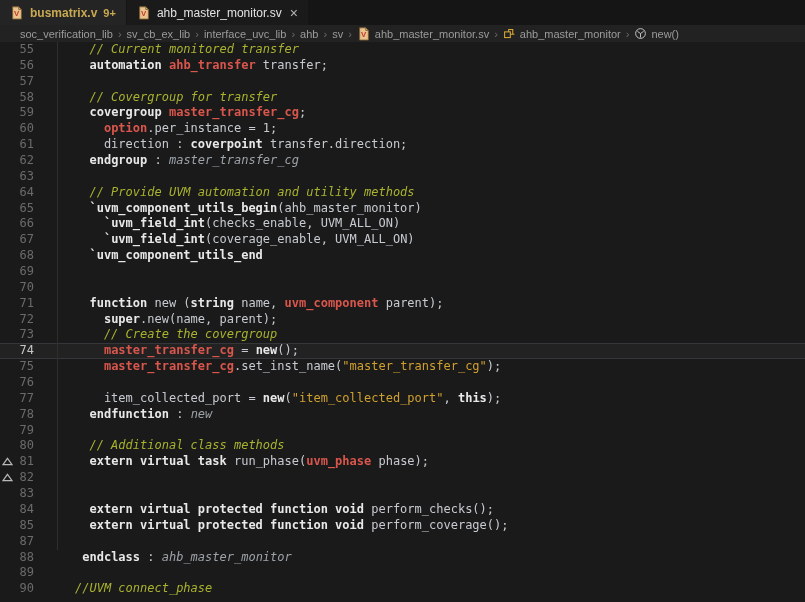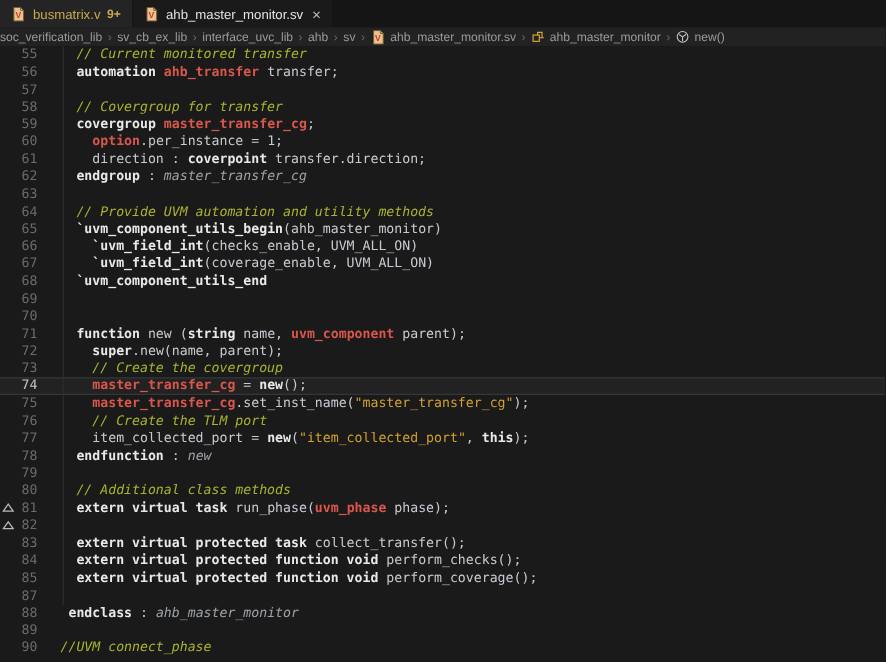--- a/index.html
+++ b/index.html
@@ -7,36 +7,36 @@
   body { background:var(--editor_bg); font-family:"Liberation Sans", sans-serif; }
 
   .window { width:805px; height:602px; display:flex; flex-direction:column; }
 
   
   .tabbar { height:25px; background:var(--tabstrip_bg); display:flex; flex:none; }
   .tab { display:flex; align-items:center; height:25px; padding:0 10px; font-size:12px; cursor:default; }
   .tab.inactive { background:var(--tab_inactive_bg); margin-right:1px; }
   .tab.active { background:var(--tab_active_bg); }
   .tab .fileicon { display:inline-flex; margin-right:6px; }
-  .tab .label-mod { color:var(--tab_modified_gold); }
+  .tab .label-mod { color:var(--tab_modified_gold);font-weight:bold; }
   .tab .label-act { color:var(--tab_active_fg); }
   .tab .badge { color:var(--tab_modified_gold); font-size:11px; font-weight:bold; margin-left:6px; }
   .tab .close { color:#b6b6b6; font-size:14px; margin-left:8px; line-height:1; }
 
   
   .breadcrumbs { height:17px; background:var(--breadcrumb_bg); display:flex; align-items:center;
-                 font-size:11px; color:var(--breadcrumb_fg); padding-left:0; flex:none; white-space:nowrap; }
+                 font-size:11px; color:var(--breadcrumb_fg); padding-left:20px; flex:none; white-space:nowrap; }
   .breadcrumbs .sep { color:#6a6a6a; margin:0 5px; font-size:11px; }
   .breadcrumbs .seg { display:inline-flex; align-items:center; }
   .breadcrumbs .bicon { display:inline-flex; margin-right:4px; }
 
   
   .editor { flex:1; background:var(--editor_bg); overflow:hidden; position:relative;
             font-family:"DejaVu Sans Mono", monospace; font-size:12px; }
-  .row { display:flex; height:15.86px; line-height:15.86px; position:relative; }
+  .row { display:flex; height:15.86px; line-height:15.86px; position:relative;gap:20px; }
   .row.current { background:rgba(255,255,255,0.035);
                  box-shadow: inset 0 1px 0 var(--current_line_border), inset 0 -1px 0 var(--current_line_border); }
   .gutter { width:55px; flex:none; position:relative; }
   .lnum { position:absolute; right:21px; color:var(--lnum); }
   .row.current .lnum { color:var(--lnum_active);text-align:right; }
   .marker { position:absolute; left:2px; top:3px; display:inline-flex; }
   .guide { position:absolute; left:57px; top:0; bottom:0; width:1px; background:var(--guide); }
   .code { white-space:pre; position:relative; }
   .tk-c { color:var(--comment); font-style:italic; }
   .tk-k { color:var(--keyword); font-weight:bold; }
@@ -267,21 +267,20 @@
           <span class="lnum">75</span>
         </div>
         <span class="guide"></span>
         <div class="code"><span class="tk-p">    </span><span class="tk-t">master_transfer_cg</span><span class="tk-p">.set_inst_name(</span><span class="tk-s">"master_transfer_cg"</span><span class="tk-p">);</span></div>
       </div>
       <div class="row">
         <div class="gutter">
           <span class="lnum">76</span>
         </div>
         <span class="guide"></span>
-        <div class="code"><span class="tk-c">    // Create the TLM port</span></div>
       </div>
       <div class="row">
         <div class="gutter">
           <span class="lnum">77</span>
         </div>
         <span class="guide"></span>
         <div class="code"><span class="tk-p">    item_collected_port = </span><span class="tk-k">new</span><span class="tk-p">(</span><span class="tk-s">"item_collected_port"</span><span class="tk-p">, </span><span class="tk-k">this</span><span class="tk-p">);</span></div>
       </div>
       <div class="row">
         <div class="gutter">
@@ -325,21 +324,20 @@
           </span>
           <span class="lnum">82</span>
         </div>
         <span class="guide"></span>
       </div>
       <div class="row">
         <div class="gutter">
           <span class="lnum">83</span>
         </div>
         <span class="guide"></span>
-        <div class="code"><span class="tk-p">  </span><span class="tk-k">extern virtual protected task</span><span class="tk-p"> collect_transfer();</span></div>
       </div>
       <div class="row">
         <div class="gutter">
           <span class="lnum">84</span>
         </div>
         <span class="guide"></span>
         <div class="code"><span class="tk-p">  </span><span class="tk-k">extern virtual protected function void</span><span class="tk-p"> perform_checks();</span></div>
       </div>
       <div class="row">
         <div class="gutter">

